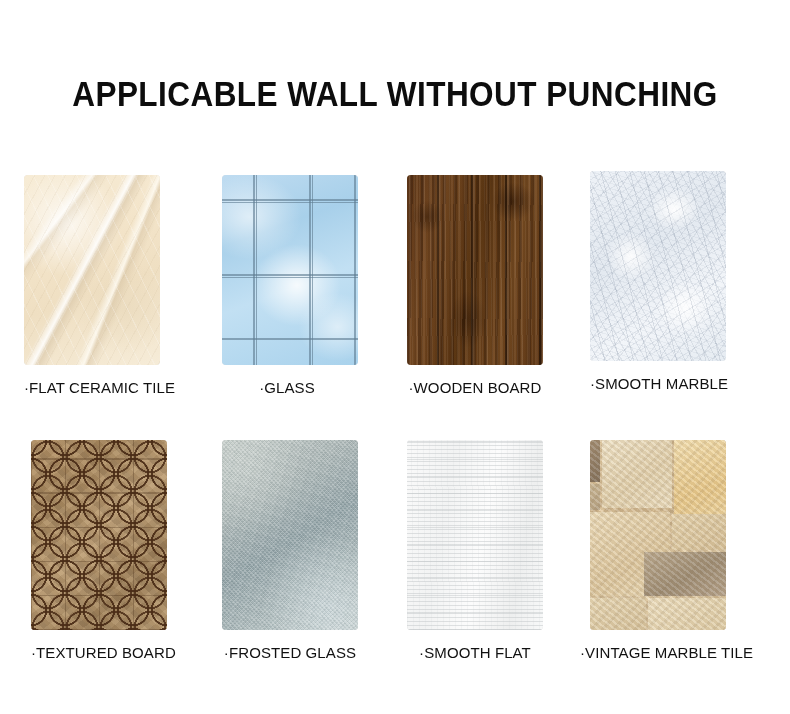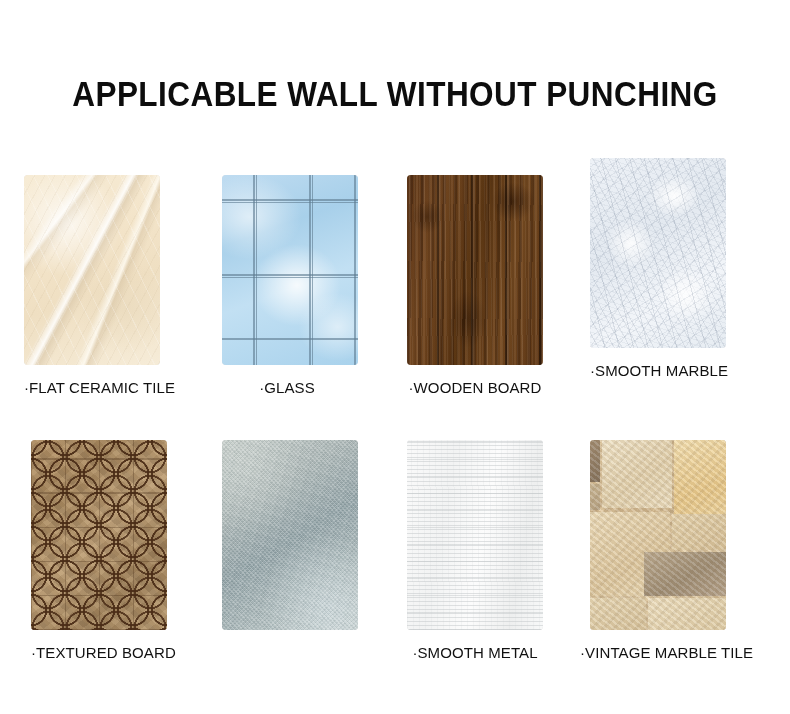--- a/index.html
+++ b/index.html
@@ -241,45 +241,46 @@
       <div class="caption cap-c" style="margin-left:-6px;">·GLASS</div>
     </div>
 
     <div class="cell" style="left:407px;top:175px;">
       <div class="swatch">
         <div class="layer t-wood"></div>
       </div>
       <div class="caption cap-c">·WOODEN BOARD</div>
     </div>
 
-    <div class="cell" style="left:590px;top:158px;">
+    <div class="cell" style="left:590px;top:171px;">
       <div class="swatch">
         <div class="layer t-marble"></div>
       </div>
       <div class="caption cap-c">·SMOOTH MARBLE</div>
     </div>
 
     <div class="cell" style="left:31px;top:440px;">
       <div class="swatch">
         <div class="layer t-textured"></div>
       </div>
       <div class="caption cap-c">·TEXTURED BOARD</div>
     </div>
 
     <div class="cell" style="left:222px;top:440px;">
       <div class="swatch">
         <div class="layer t-frosted"></div>
       </div>
+      <div class="caption cap-c">·FROSTED GLASS</div>
     </div>
 
     <div class="cell" style="left:407px;top:440px;">
       <div class="swatch">
         <div class="layer t-metal"></div>
       </div>
-      <div class="caption cap-c">·SMOOTH METAL</div>
+      <div class="caption cap-c">·SMOOTH FLAT</div>
     </div>
 
     <div class="cell" style="left:590px;top:440px;">
       <div class="swatch">
         <div class="layer t-vintage"></div>
         <div class="vt" style="inset:0;">
           <div class="vt-blk vb1"></div>
           <div class="vt-blk vb2"></div>
           <div class="vt-blk vb3"></div>
           <div class="vt-blk vb4"></div>

